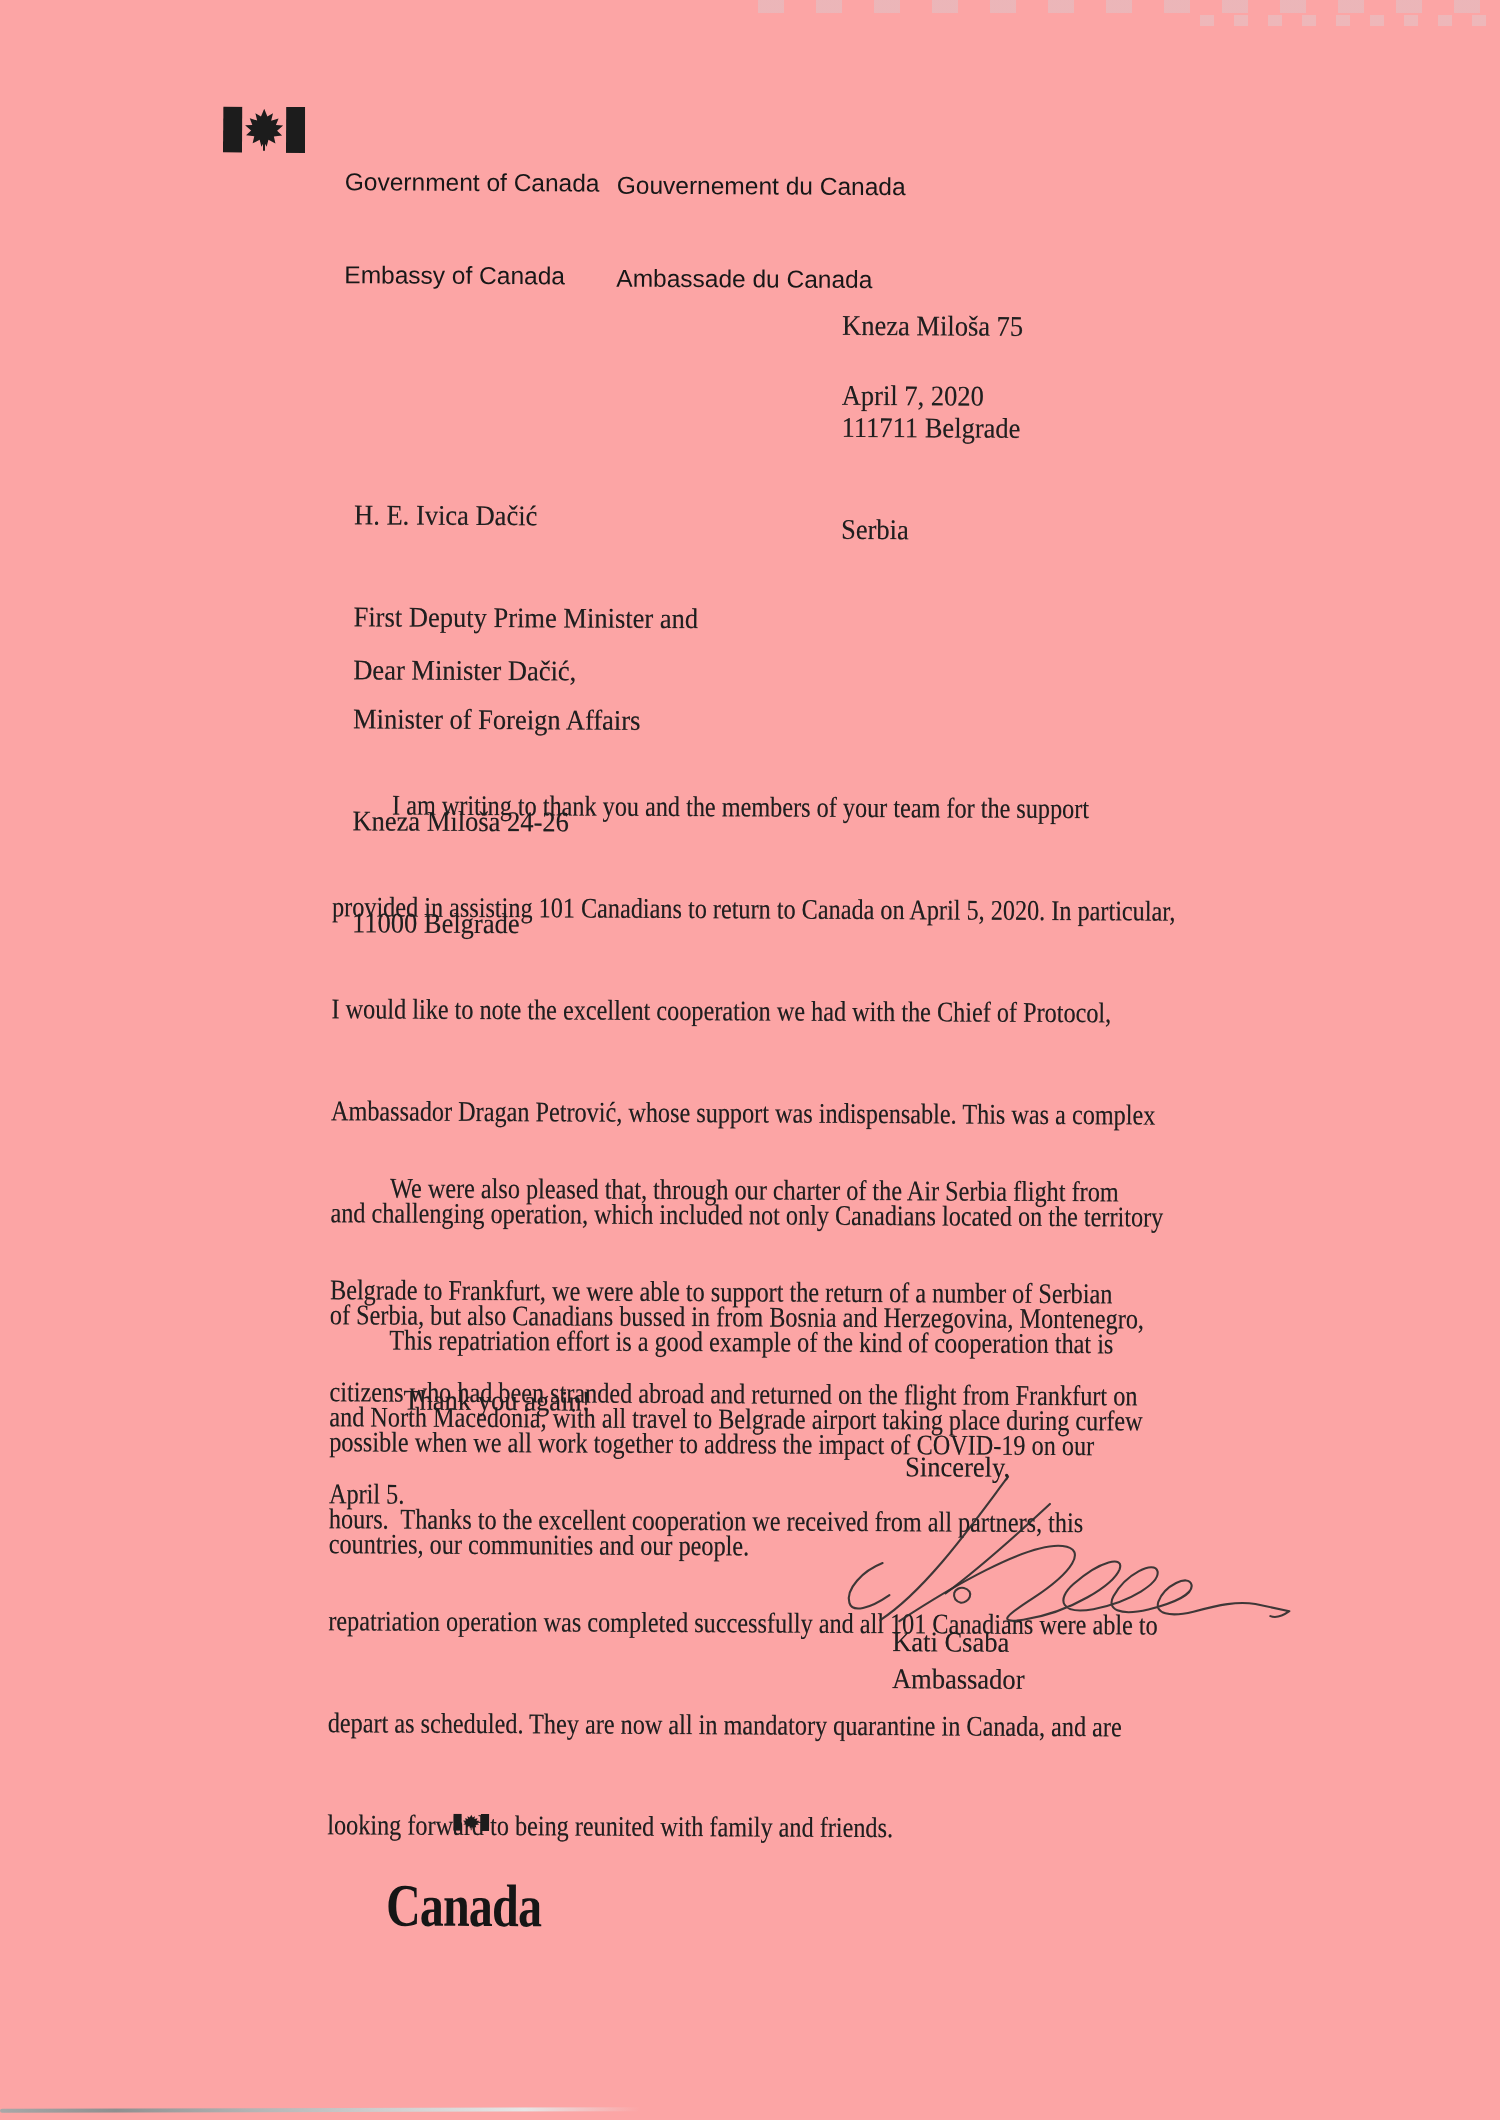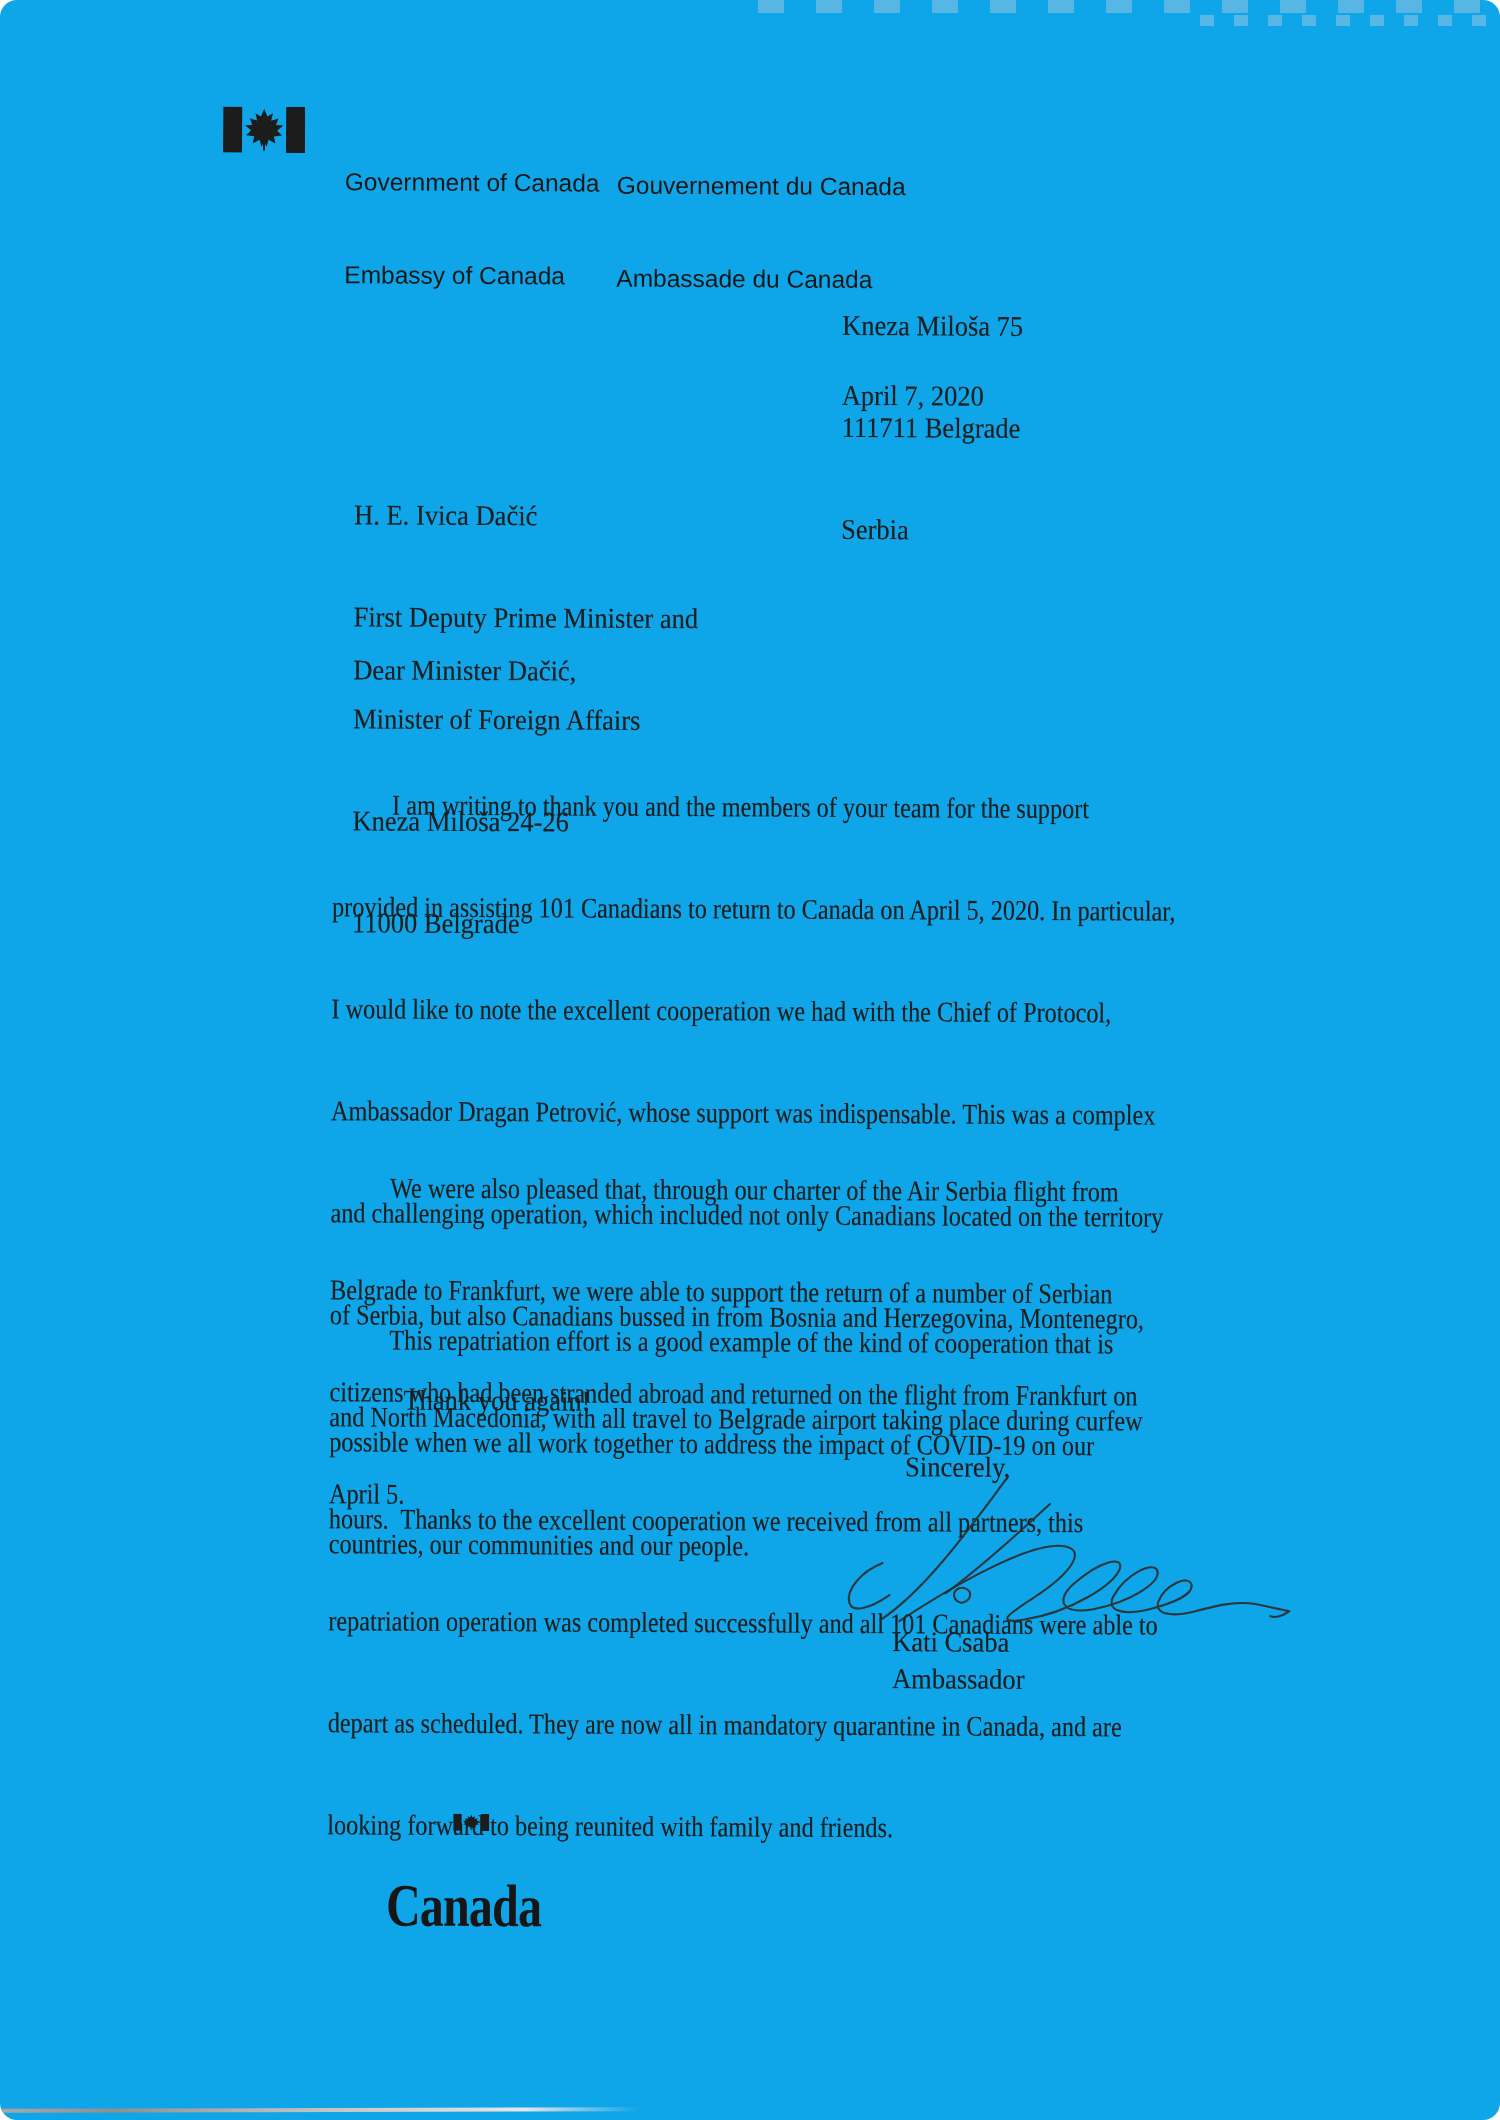--- a/index.html
+++ b/index.html
@@ -1,20 +1,20 @@
 <!DOCTYPE html>
 <html><head>
 <meta charset="utf-8">
 <title>Letter</title>
 <style>
   html,body { margin:0; padding:0; background:#ffffff; }
   .page {
     position:relative; width:1500px; height:2120px;
-    background:#0ea5e9; overflow:hidden;
-    font-family:"Liberation Serif", serif; color:#1f1f1f;border-radius:17px;
+    background:#fca5a5; overflow:hidden;
+    font-family:"Liberation Serif", serif; color:#1f1f1f;
   }
   #letter { position:absolute; left:0; top:0; width:1500px; height:2120px;
     transform:rotate(0.3deg); transform-origin:300px 150px; }
 
   
   .flag-logo { position:absolute; left:223px; top:107px; }
   .lh-col { position:absolute; font-family:"Liberation Sans", sans-serif;
     font-size:24.5px; line-height:31px; color:#171717; white-space:pre; }
   .lh-en { left:345px; top:104px; }
   .lh-fr { left:617px; top:106px; }

